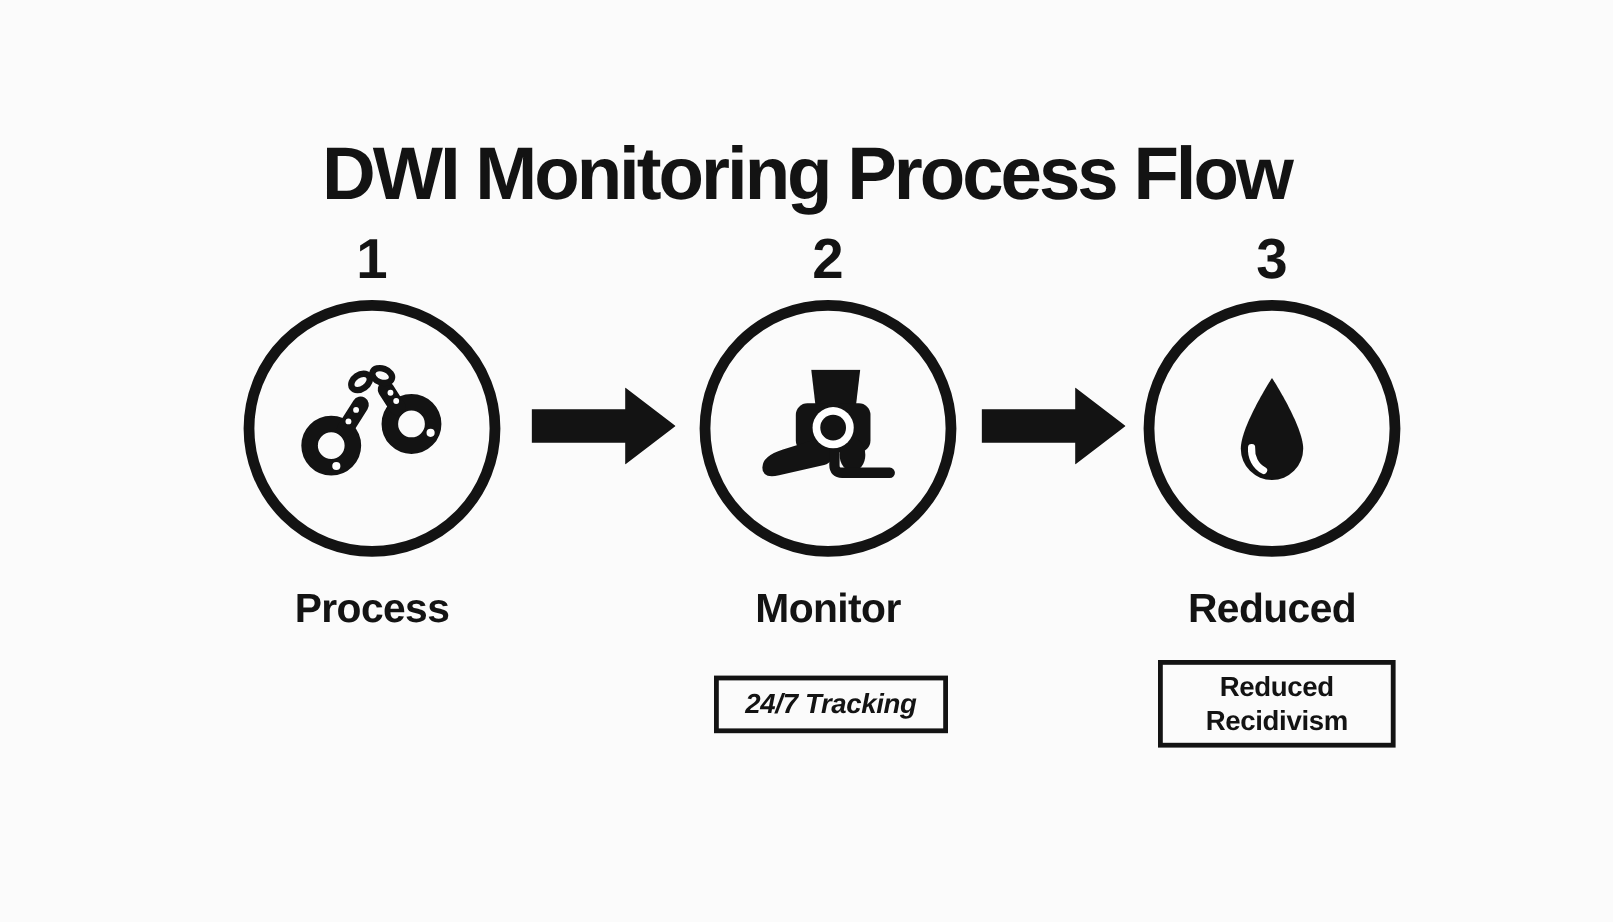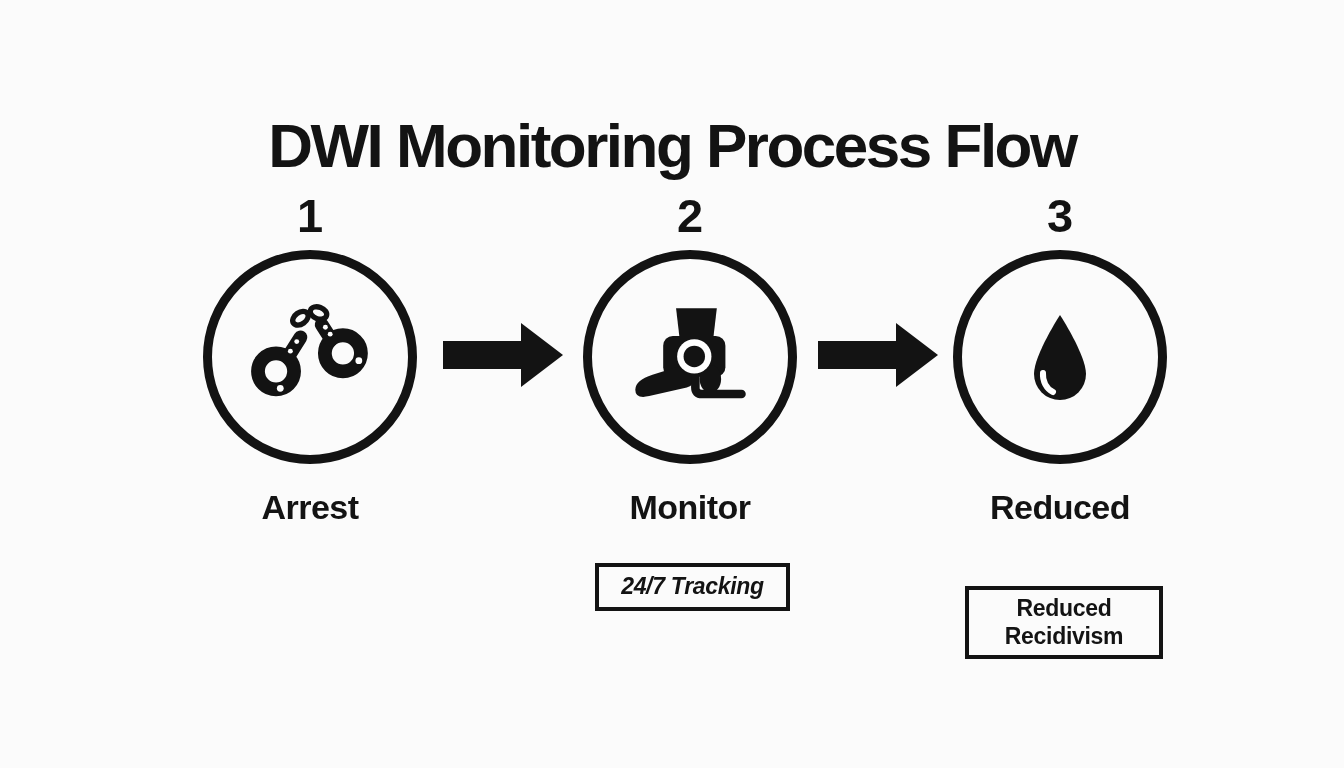--- a/index.html
+++ b/index.html
@@ -82,21 +82,20 @@
     line-height:1.2;
   }
   .callout-tracking{
     left:595px;top:563px;
     width:195px;height:48px;font-style:italic;
   }
   .callout-recidivism{
     left:965px;top:550px;
     width:198px;height:73px;
     padding:4px 20px;
-    margin-top:36px;
   }
   svg{display:block;color:var(--ink);}
 </style>
 </head>
 <body>
 
 <div class="stage">
 
   <div class="title">DWI Monitoring Process Flow</div>
 
@@ -115,21 +114,21 @@
         <g fill="#ffffff">
           <circle cx="46.5" cy="47" r="2.3"></circle>
           <circle cx="52.5" cy="38" r="2.3"></circle>
           <circle cx="84" cy="31" r="2.3"></circle>
           <circle cx="79.5" cy="24.5" r="2.3"></circle>
           <circle cx="37" cy="82" r="3.2"></circle>
           <circle cx="111" cy="56" r="3.2"></circle>
         </g>
       </svg>
     </div>
-    <div class="step-label">Arrest</div>
+    <div class="step-label">Process</div>
   </div>
 
   <svg class="flow-arrow flow-arrow-1" viewBox="0 0 120 64">
     <polygon fill="currentColor" points="0,18 78,18 78,0 120,32 78,64 78,46 0,46"></polygon>
   </svg>
 
   <div class="step step-2">
     <div class="step-number">2</div>
     <div class="step-circle">
       <svg viewBox="0 0 110 92" width="118" height="99">

